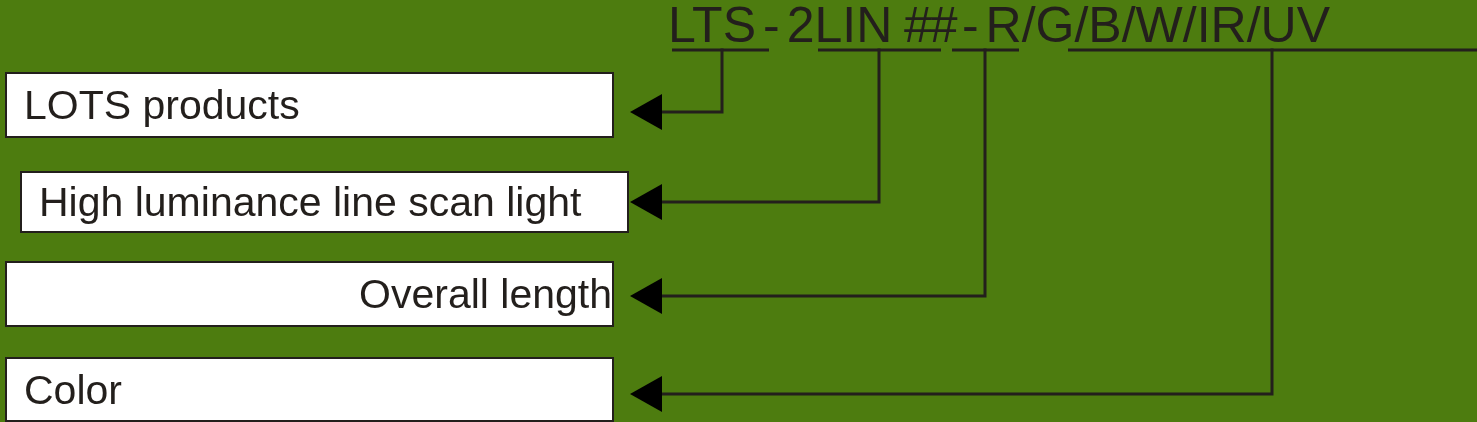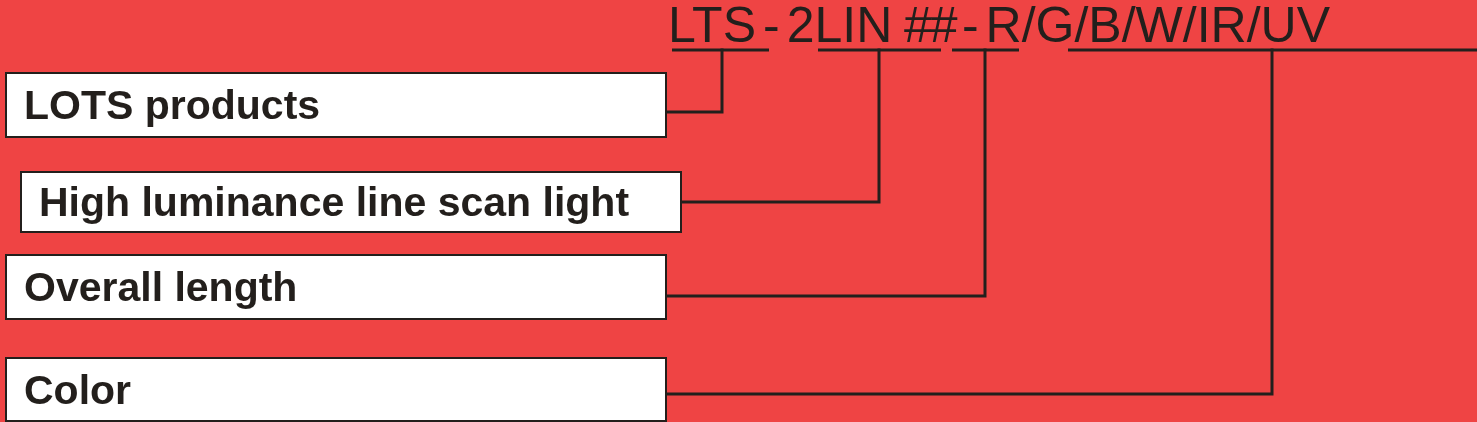--- a/index.html
+++ b/index.html
@@ -9,21 +9,21 @@
     background: #ffffff;
   }
   body {
     font-family: "Liberation Sans", sans-serif;
     color: #231f1c;
   }
   #diagram-root {
     position: relative;
     width: 1477px;
     height: 422px;
-    background: #ef4444;
+    background: #4d7c0f;
     overflow: hidden;
   }
 
   
   #model-code {
     position: absolute;
     left: 668px;
     top: -2px;
     width: 812px;
     height: 56px;
@@ -54,38 +54,37 @@
     top: 0;
     width: 1477px;
     height: 422px;
     pointer-events: none;
   }
 
   
   .label-box {
     position: absolute;
     left: 5px;
-    width: 662px;
+    width: 609px;
     box-sizing: border-box;
     border: 2px solid #231f1c;
     background: #ffffff;
     display: flex;
     align-items: center;
-    font-weight: bold;
   }
   .label-box .label-text {
     font-size: 41px;
     line-height: 44px;
     padding-left: 17px;
     white-space: nowrap;
     color: #231f1c;
   }
   #box-0 { top: 72px;  height: 66px; }
   #box-1 { top: 171px; height: 62px; margin-left: 15px; }
-  #box-2 { top: 254px; height: 66px; }
+  #box-2 { top: 261px; height: 66px; justify-content: flex-end; }
   #box-3 { top: 357px; height: 65px; }
 </style>
 </head>
 <body>
 
 <div id="diagram-root">
 
   <div id="model-code">
     <span class="seg">LTS</span><span class="dash">-</span><span class="seg">2LIN</span><span class="seg hashseg" style="padding-left:11px;">##</span><span class="dash">-</span><span class="seg">R/G/B/W/IR/UV</span>
   </div>

